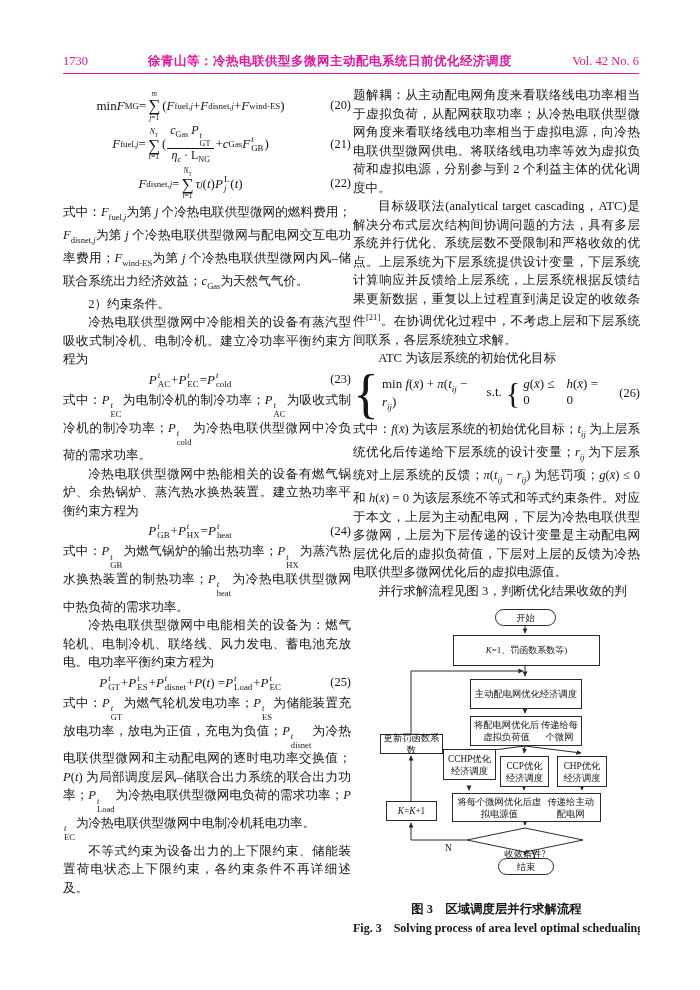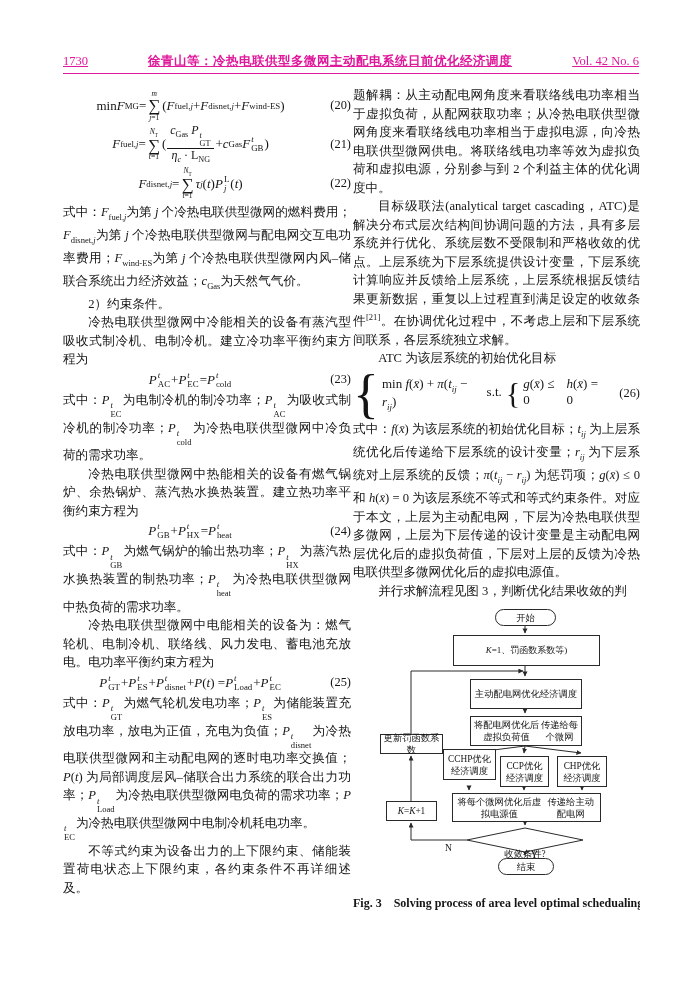--- a/index.html
+++ b/index.html
@@ -54,21 +54,21 @@
   .lbl{position:absolute;font-size:9.5px;}
 
   .cap{text-align:center;font-weight:bold;font-size:12.4px;margin-top:8px;white-space:pre;}
   .capen{font-size:12px;margin-top:2px;}
 </style>
 </head>
 <body>
 
 <div class="page">
 
-  <div class="header" style="color: rgb(224, 24, 155); text-decoration: underline;">
+  <div class="header" style="color: rgb(224, 24, 155);">
     <span>1730</span>
     <span class="htitle">徐青山等：冷热电联供型多微网主动配电系统日前优化经济调度</span>
     <span>Vol. 42 No. 6</span>
   </div>
   <div class="hrule" style="border-top-color: rgb(224, 24, 155);"></div>
 
   <div class="col-left" id="left-col">
       <div class="eqrow">
         <span class="eqbody">
           <span>min </span>
@@ -374,15 +374,16 @@
       <div class="node" style="left:33px;top:198px;width:51px;height:20px;">
           <i>K</i>
           <span>=</span>
           <i>K</i>
           <span>+1</span>
         </div>
       <span class="lbl" style="left:92px;top:240px;">N</span>
       <span class="lbl" style="left:178px;top:247px;">Y</span>
     </div>
 
+    <div class="cap">图 3　区域调度层并行求解流程</div>
     <div class="cap capen">Fig. 3　Solving process of area level optimal schedualing</div>
   </div>
 </div>
 
 </body></html>

